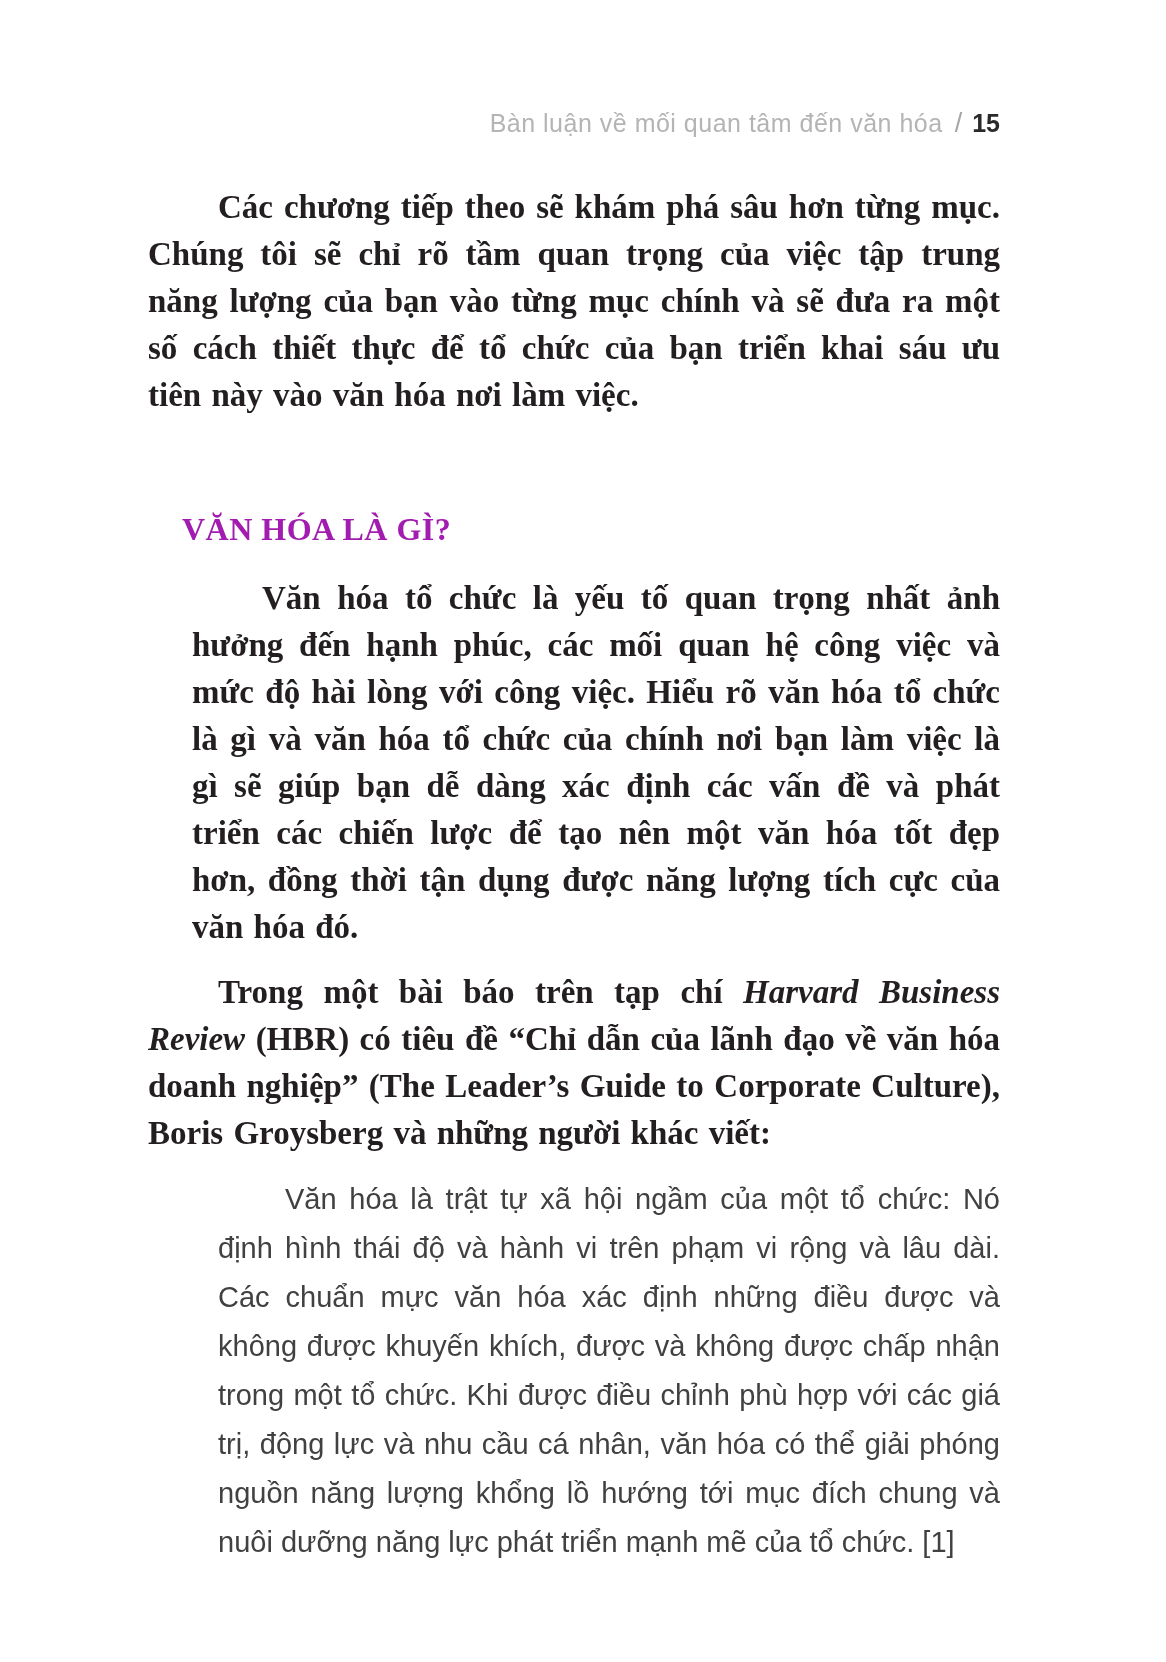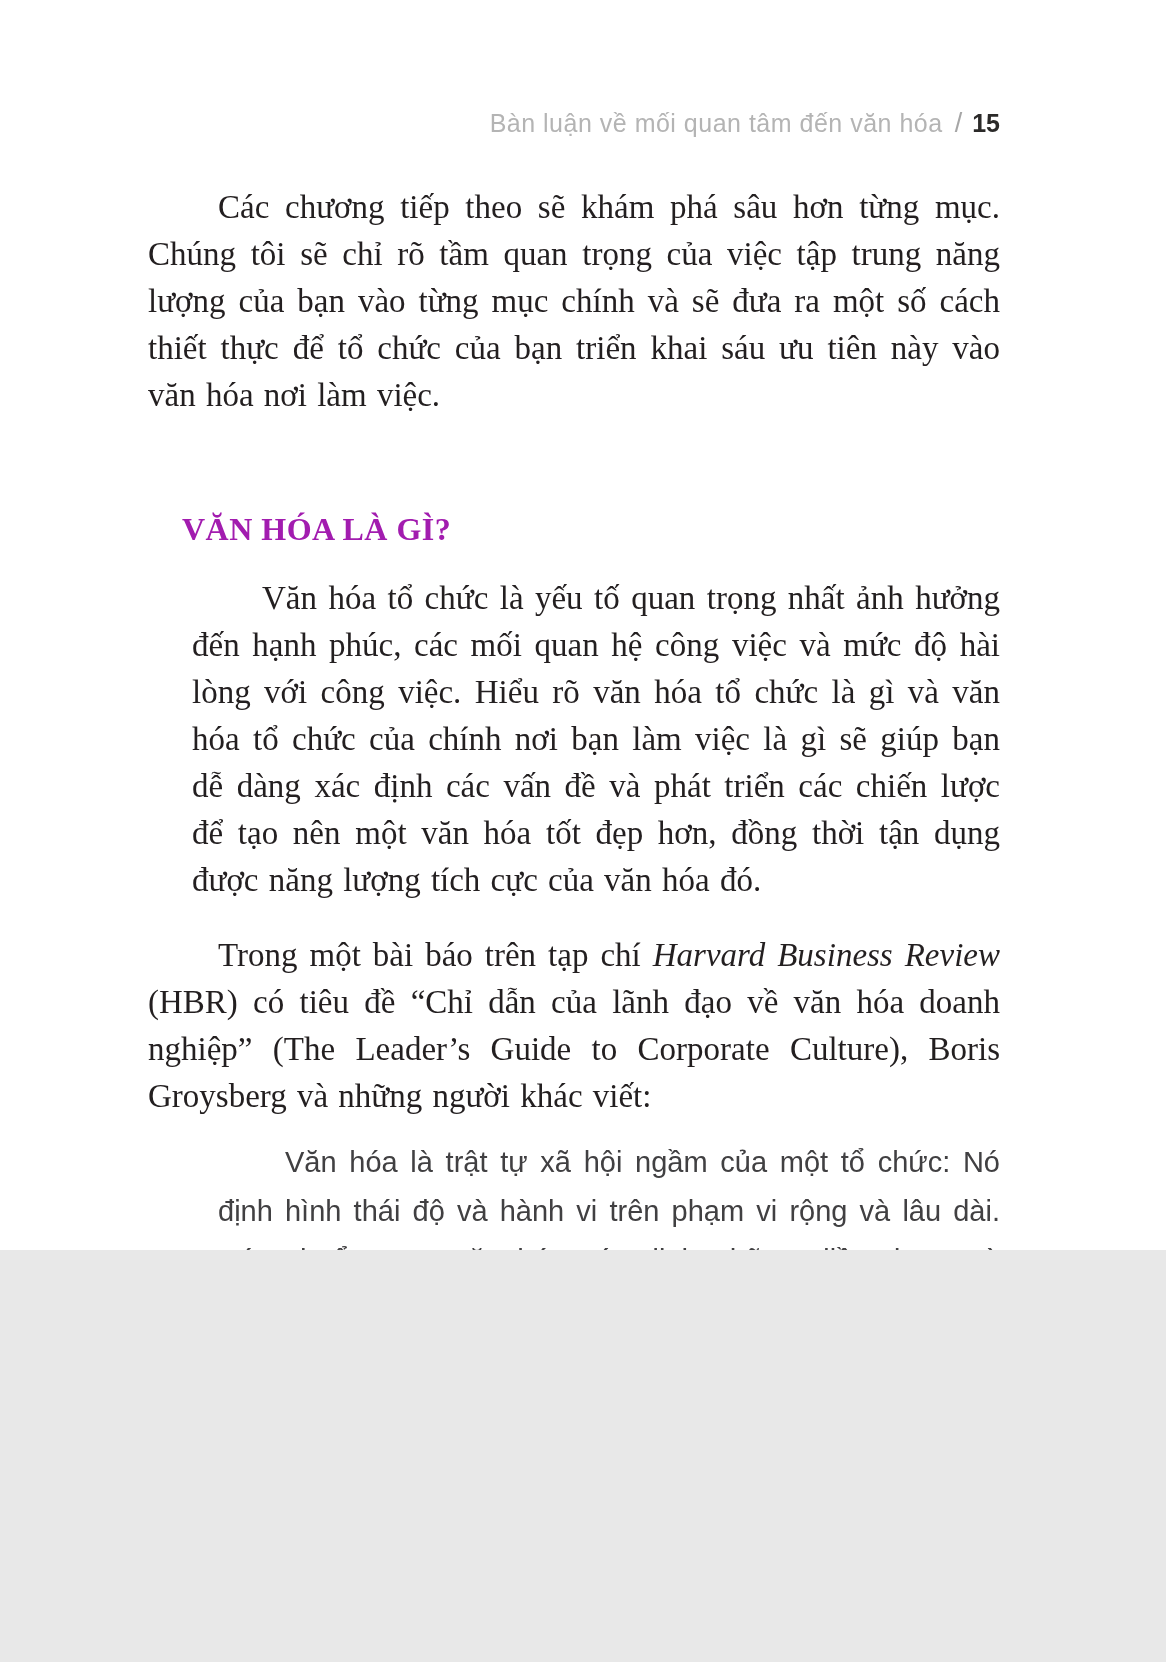--- a/index.html
+++ b/index.html
@@ -3,21 +3,21 @@
 <meta charset="utf-8">
 <style>
   html, body {
     margin: 0;
     padding: 0;
     background: #e8e8e8;
   }
   .page {
     position: relative;
     width: 1166px;
-    height: 1250px;
+    height: 1662px;
     margin: 0 auto;
     background: #ffffff;
     overflow: hidden;
     font-family: "Liberation Serif", serif;
     color: #231f20;
   }
   .page-header {
     position: absolute;
     top: 106px;
     left: 148px;
@@ -50,24 +50,25 @@
     width: 852px;
   }
   .body-para {
     margin: 0;
     font-size: 33px;
     line-height: 47px;
     text-align: justify;
     text-justify: inter-word;
     text-indent: 70px;
     word-spacing: 2px;
+    font-weight: bold;
   }
   .para-intro   { margin-top: 184px; }
   .para-def     { margin-top: 14px; margin-left: 44px; }
-  .para-hbr     { margin-top: 28px; }
+  .para-hbr     { margin-top: 18px; }
   .section-heading {
     margin: 90px 0 26px 34px;
     font-size: 32px;
     line-height: 40px;
     font-weight: 700;
     letter-spacing: 0.5px;
     color: #a21caf;
   }
   .journal-title {
     font-style: italic;

